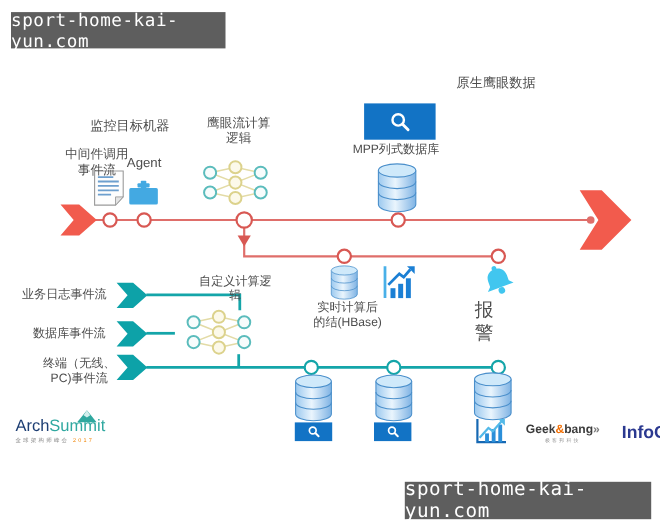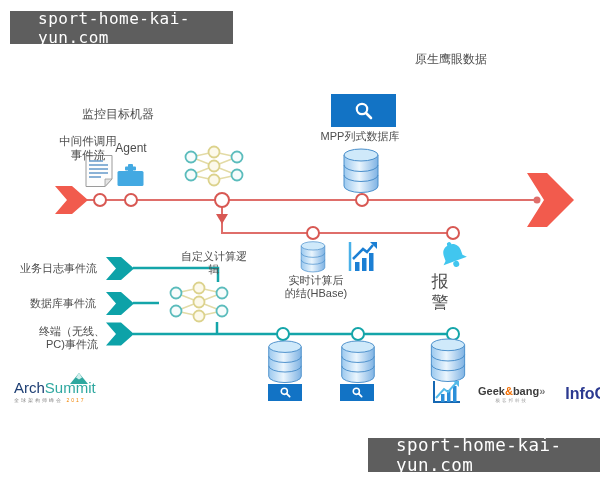--- a/index.html
+++ b/index.html
@@ -3,21 +3,21 @@
 <meta charset="utf-8">
 <style>
   html,body{margin:0;padding:0;background:#fff;}
   .canvas{position:relative;width:600px;height:480px;background:#ffffff;overflow:hidden;
           font-family:"Liberation Sans","DejaVu Sans",sans-serif;}
   .abs{position:absolute;}
   .lbl{position:absolute;color:#4d4d4d;white-space:pre-line;line-height:1.22;}
   .c{text-align:center;} .r{text-align:left;}
   .badge{position:absolute;background:#5e5e5e;color:#ffffff;
          font-family:"DejaVu Sans Mono","Liberation Mono",monospace;
-         display:flex;align-items:center;justify-content:center;letter-spacing:.5px;padding-left:28px;}
+         display:flex;align-items:center;justify-content:center;letter-spacing:.5px;}
   .bluebox{position:absolute;background:#1273c5;display:flex;align-items:center;justify-content:center;}
   svg{display:block;}
 </style>
 </head>
 <body>
 
 <div class="canvas">
 
   <svg width="0" height="0" class="abs">
     <defs>
@@ -191,21 +191,23 @@
     <rect x="17" y="11" width="3.5" height="12" fill="#2b8fd9"></rect>
     <rect x="23" y="7" width="3.5" height="16" fill="#2b8fd9"></rect>
     <path d="M6,19 L14,10 L18,13 L26,4" stroke="#53b9e8" stroke-width="2" fill="none"></path>
     <polygon points="23,2 29,2 29,8" fill="#53b9e8"></polygon>
   </svg>
 
   <div class="lbl c" style="left:80px;top:107px;width:76px;font-size:12px">监控目标机器</div>
   <div class="lbl c" style="left:54px;top:134px;width:68px;font-size:11.5px">中间件调用
 事件流</div>
   <div class="lbl c" style="left:114px;top:141px;width:34px;font-size:12px">Agent</div>
-  <div class="lbl c" style="left:411px;top:52px;width:80px;font-size:12px">原生鹰眼数据</div>
+  <div class="lbl c" style="left:183px;top:105px;width:68px;font-size:11.5px">鹰眼流计算
+逻辑</div>
+  <div class="lbl c" style="left:411px;top:68px;width:80px;font-size:12px">原生鹰眼数据</div>
   <div class="lbl c" style="left:318px;top:130px;width:84px;font-size:11px">MPP列式数据库</div>
   <div class="lbl c" style="left:176px;top:250px;width:76px;font-size:11px">自定义计算逻辑</div>
   <div class="lbl c" style="left:280px;top:274px;width:72px;font-size:11px">实时计算后
 的结(HBase)</div>
   <div class="lbl c" style="left:424px;top:272px;width:32px;font-size:17px">报警</div>
   <div class="lbl r" style="left:20px;top:262px;width:84px;font-size:11px">业务日志事件流</div>
   <div class="lbl r" style="left:30px;top:297px;width:74px;font-size:11px">数据库事件流</div>
   <div class="lbl c" style="left:36px;top:325px;width:72px;font-size:11px">终端（无线、
 PC)事件流</div>
 

